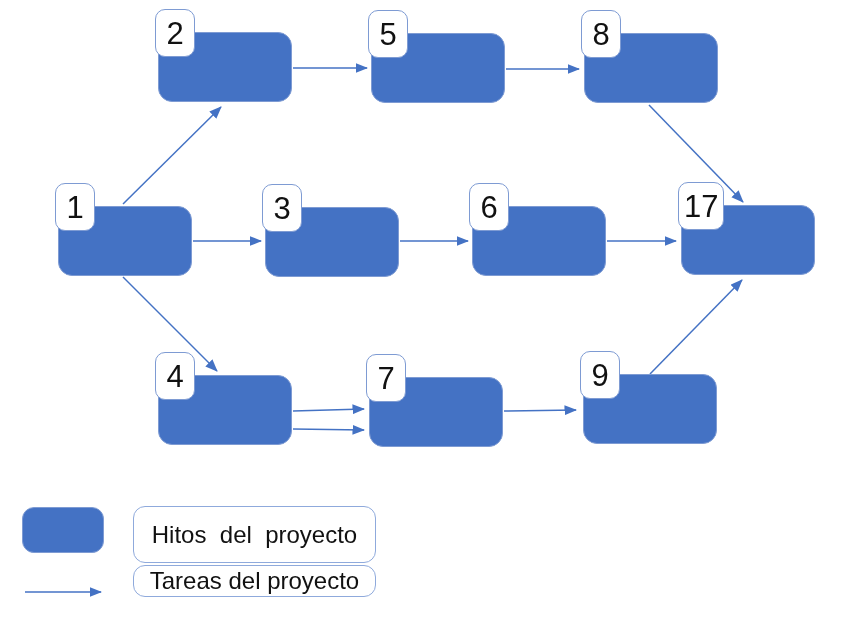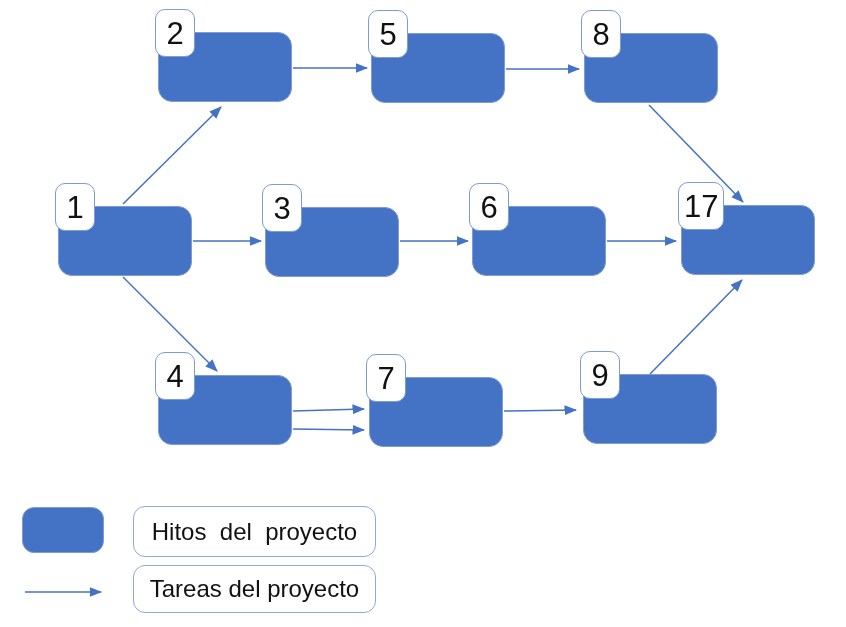--- a/index.html
+++ b/index.html
@@ -50,22 +50,22 @@
     position:absolute;
     width:243px;
     background:#ffffff;
     border:1.6px solid var(--legend-box-border,#8FAADC);
     border-radius:12px;
     box-sizing:border-box;
     display:flex; align-items:center; justify-content:center;
     font-size:24px; color:#111111;
     white-space:pre;
   }
-  .legend-box.hitos  { left:133px; top:506px; height:51px; }
-  .legend-box.tareas { left:133px; top:565px; height:48px; }
+  .legend-box.hitos  { left:133px; top:506px; height:57px; }
+  .legend-box.tareas { left:133px; top:565px; height:32px; }
   #legend-arrow {
     position:absolute; left:22px; top:584px;
     width:92px; height:16px;
     pointer-events:none;
   }
 </style>
 </head>
 <body>
 
 <div class="canvas">

